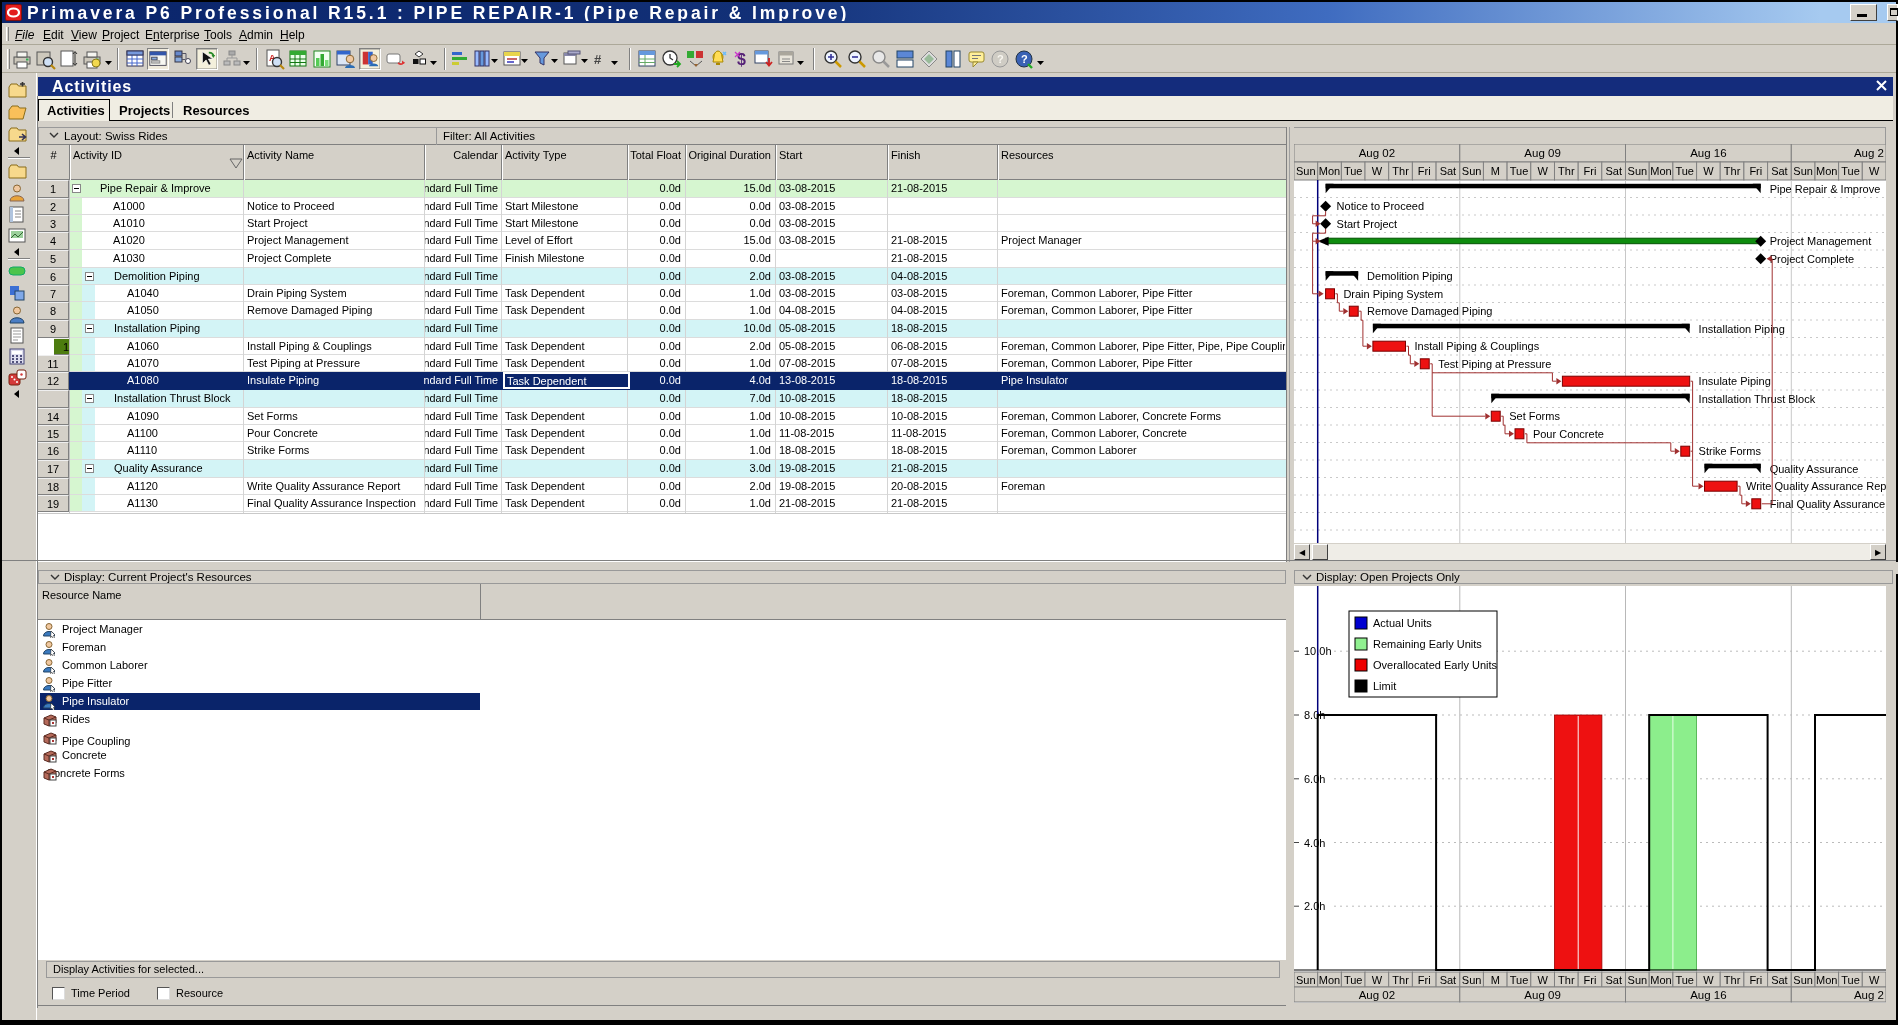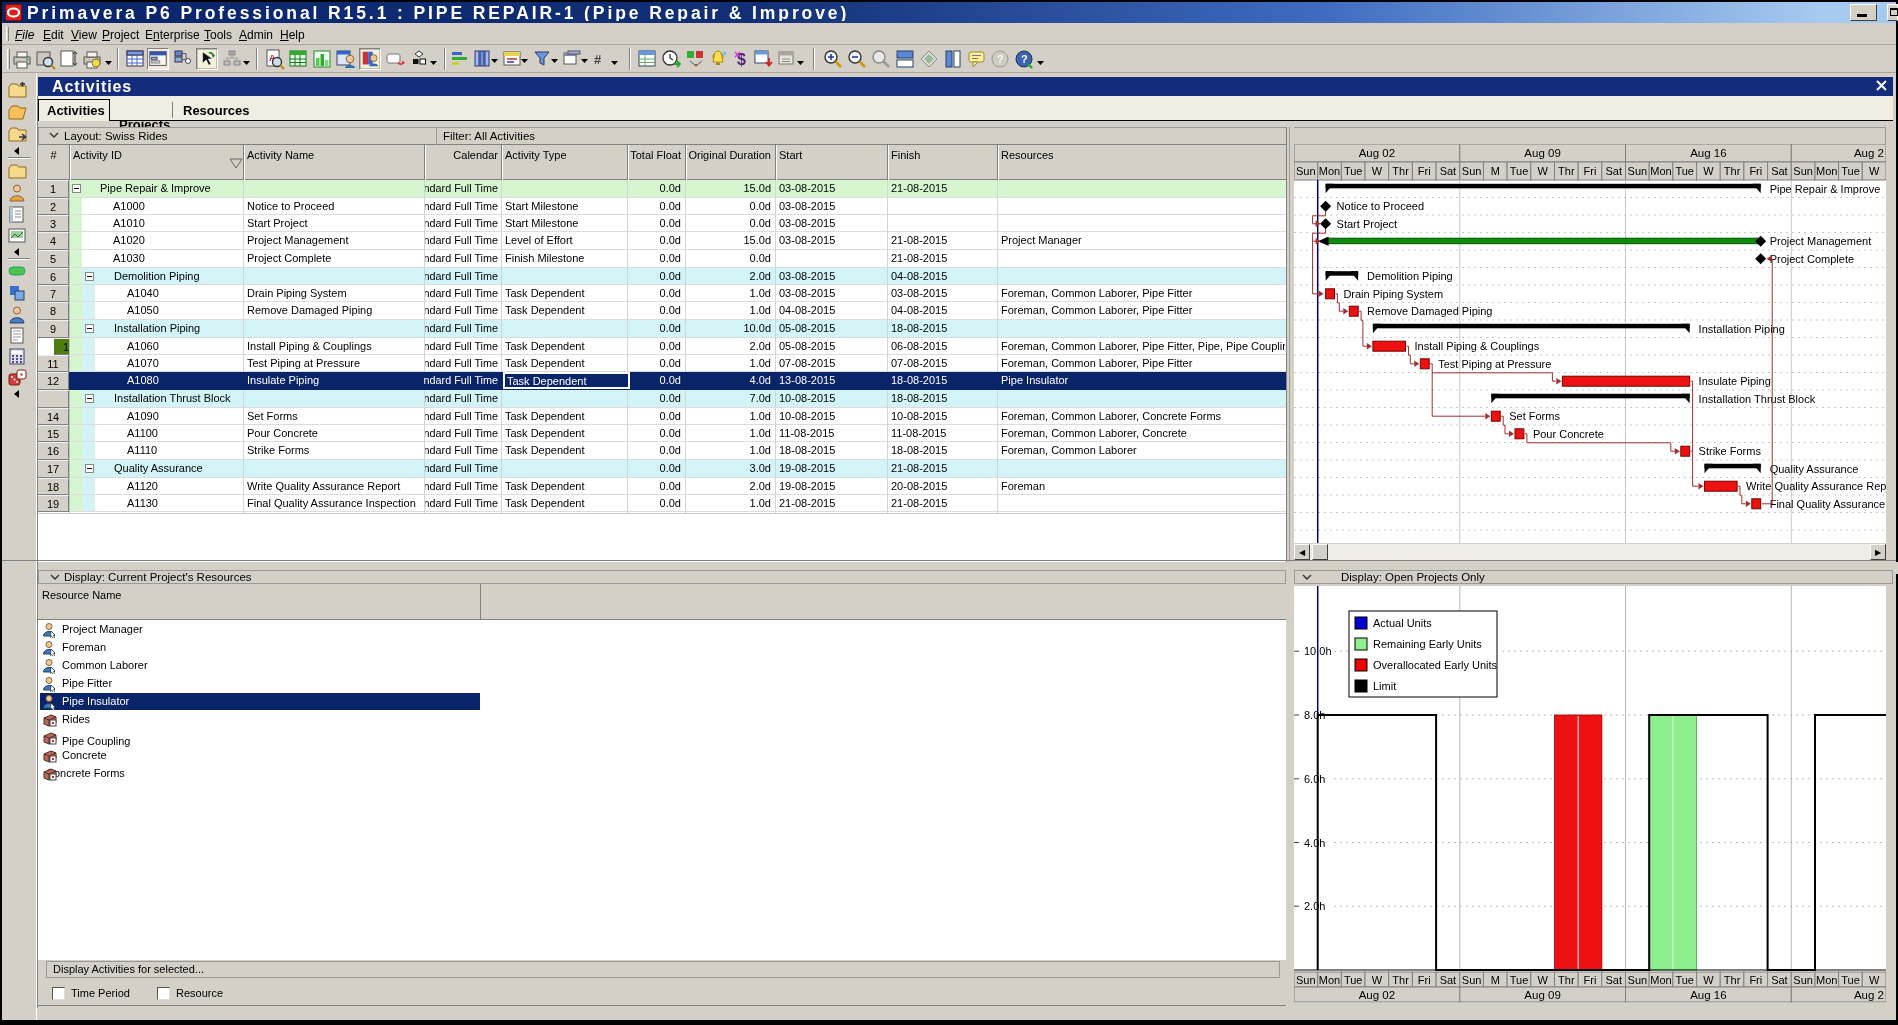--- a/index.html
+++ b/index.html
@@ -329,21 +329,21 @@
     <polygon points="5,0 5,8 0,4" fill="#000"></polygon>
   </svg>
 <div class="ab " style="left:38px;top:77px;width:1855px;height:19px;background:#142c7c;"></div>
 <div class="ab t" style="left:52px;top:78px;width:200px;height:17px;color:#fff;font-weight:bold;font-size:16px;letter-spacing:0.9px;">Activities</div>
 <svg class="ab" style="left:1876px;top:80px" width="12" height="12">
     <path d="M1 1 L10 10 M10 1 L1 10" stroke="#fff" stroke-width="2"></path>
   </svg>
 <div class="ab " style="left:38px;top:96px;width:1855px;height:25px;background:#f0ede3;border-bottom:1px solid #000;"></div>
 <div class="ab " style="left:38px;top:99px;width:72px;height:22px;background:#f0ede3;border:1px solid #000;border-bottom:none;"></div>
 <div class="ab t" style="left:47px;top:103px;width:60px;height:15px;font-weight:bold;font-size:13px;">Activities</div>
-<div class="ab t" style="left:119px;top:103px;width:58px;height:15px;font-weight:bold;font-size:13px;margin-top:14px;">Projects</div>
+<div class="ab t" style="left:119px;top:103px;width:58px;height:15px;font-weight:bold;font-size:13px;">Projects</div>
 <div class="ab " style="left:172px;top:102px;width:1px;height:16px;background:#808080;"></div>
 <div class="ab t" style="left:183px;top:103px;width:80px;height:15px;font-weight:bold;font-size:13px;">Resources</div>
 <div class="ab " style="left:37px;top:96px;width:1px;height:912px;background:#808080;"></div>
 <div class="ab " style="left:38px;top:127px;width:1848px;height:18px;background:#d4d0c8;border:1px solid #999;border-bottom:1px solid #808080;"></div>
 <svg class="ab" style="left:49px;top:132px" width="10" height="7">
     <path d="M1 1 l4 4 4-4" stroke="#333" stroke-width="1.4" fill="none"></path>
   </svg>
 <div class="ab t" style="left:64px;top:130px;width:360px;height:13px;font-size:11.5px;">Layout: Swiss Rides</div>
 <div class="ab " style="left:436px;top:127px;width:1px;height:18px;background:#999;"></div>
 <div class="ab t" style="left:443px;top:130px;width:300px;height:13px;font-size:11.5px;">Filter: All Activities</div>
@@ -898,21 +898,21 @@
 <div class="ab t" style="left:53px;top:963px;width:300px;height:13px;">Display Activities for selected...</div>
 <div class="ab " style="left:52px;top:987px;width:13px;height:13px;background:#fff;border:1px solid #555;border-right-color:#ddd;border-bottom-color:#ddd;"></div>
 <div class="ab t" style="left:71px;top:987px;width:120px;height:13px;">Time Period</div>
 <div class="ab " style="left:157px;top:987px;width:13px;height:13px;background:#fff;border:1px solid #555;border-right-color:#ddd;border-bottom-color:#ddd;"></div>
 <div class="ab t" style="left:176px;top:987px;width:120px;height:13px;">Resource</div>
 <div class="ab " style="left:38px;top:1005px;width:1248px;height:1px;background:#808080;"></div>
 <div class="ab " style="left:1294px;top:570px;width:599px;height:14px;background:#d4d0c8;border:1px solid #999;"></div>
 <svg class="ab" style="left:1302px;top:574px" width="10" height="7">
     <path d="M1 1 l4 4 4-4" stroke="#333" stroke-width="1.4" fill="none"></path>
   </svg>
-<div class="ab t" style="left:1316px;top:571px;width:300px;height:12px;font-size:11.5px;margin-left:25px;">Display: Open Projects Only</div>
+<div class="ab t" style="left:1316px;top:571px;width:300px;height:12px;font-size:11.5px;">Display: Open Projects Only</div>
 <svg class="ab" style="left:1294px;top:586px" width="604" height="417" viewBox="0 0 604 417">
     <rect x="0" y="0" width="592" height="417" fill="#fff"></rect>
     <line x1="165.8" y1="0" x2="165.8" y2="384" stroke="#b8b8b8"></line>
     <line x1="331.5" y1="0" x2="331.5" y2="384" stroke="#b8b8b8"></line>
     <line x1="497.3" y1="0" x2="497.3" y2="384" stroke="#b8b8b8"></line>
     <line x1="40" y1="320.2" x2="592" y2="320.2" stroke="#bbb" stroke-dasharray="2,4"></line>
     <line x1="0" y1="320.2" x2="5" y2="320.2" stroke="#444"></line>
     <text x="10" y="324.2" font-size="11">2.0h</text>
     <line x1="40" y1="256.5" x2="592" y2="256.5" stroke="#bbb" stroke-dasharray="2,4"></line>
     <line x1="0" y1="256.5" x2="5" y2="256.5" stroke="#444"></line>

